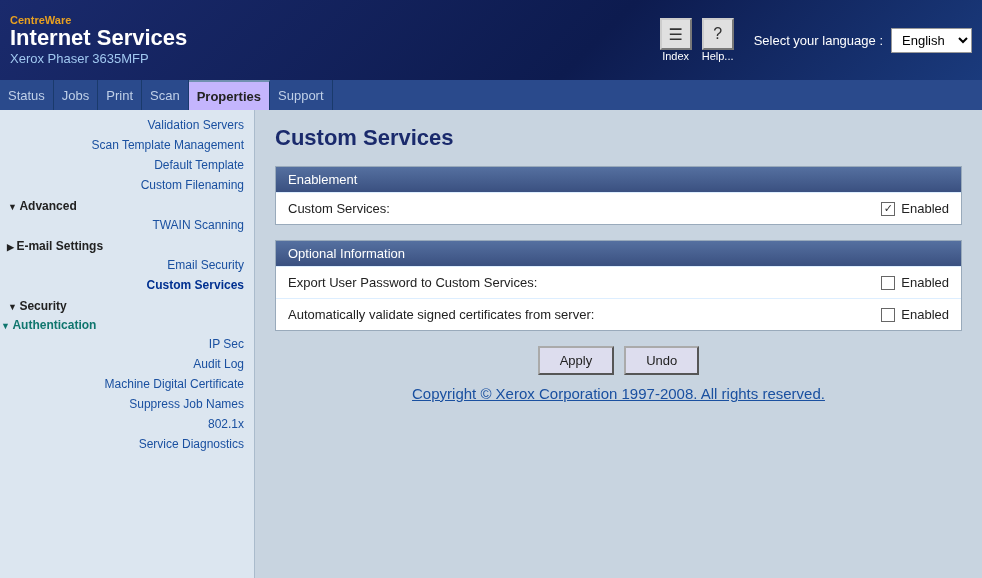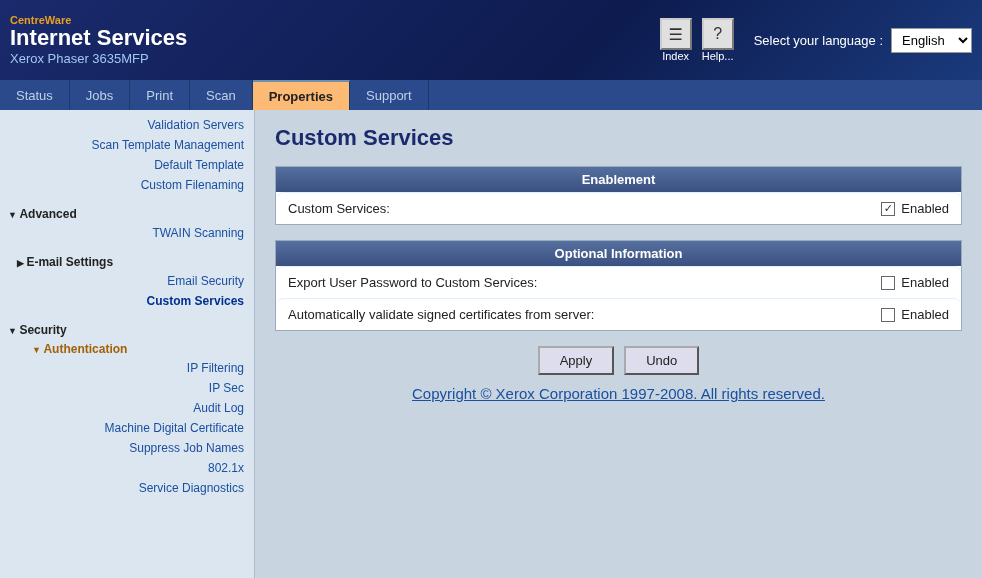--- a/index.html
+++ b/index.html
@@ -12,45 +12,45 @@
     .internet-services { color: white; font-size: 22px; font-weight: bold; line-height: 1.1; }
     .device-name { color: #a0c8f0; font-size: 13px; }
     .header-icons { display: flex; gap: 10px; align-items: center; margin: 0 20px; }
     .header-icon-btn { display: flex; flex-direction: column; align-items: center; color: white; font-size: 11px; cursor: pointer; }
     .icon-box { width: 32px; height: 32px; background: #e0e0e0; border: 2px outset #ccc; display: flex; align-items: center; justify-content: center; font-size: 16px; color: #333; }
     .lang-area { display: flex; align-items: center; gap: 8px; color: white; font-size: 13px; }
     .lang-select { padding: 3px 6px; font-size: 13px; border: 1px solid #999; background: white; }
 
     
     .nav-tabs { background: #2a4a8c; display: flex; padding: 0; height: 30px; }
-    .nav-tab { padding: 5px 16px; color: #c0d0e8; font-size: 13px; cursor: pointer; display: flex; align-items: center; border-right: 1px solid #1a3a6c; }
-    .nav-tab.active { background: #fdba74; color: #222; font-weight: bold; border-top: 2px solid #7090b0; }
+    .nav-tab { padding: 5px 8px; color: #c0d0e8; font-size: 13px; cursor: pointer; display: flex; align-items: center; border-right: 1px solid #1a3a6c; }
+    .nav-tab.active { background: #c4b5fd; color: #222; font-weight: bold; border-top: 2px solid #7090b0; }
 
     
     .main-layout { display: flex; height: calc(578px - 110px); }
 
     
     .sidebar { width: 255px; background: #dce6f0; border-right: 1px solid #aabbcc; overflow-y: auto; font-size: 12px; padding-top: 5px; position: relative; }
     .sidebar-item { padding: 3px 10px 3px 15px; color: #1a50a0; cursor: pointer; text-align: right; }
     .sidebar-item.selected { color: #003090; font-weight: bold; }
-    .sidebar-group { padding: 4px 10px 2px 8px; color: #222; font-weight: bold; cursor: pointer; margin-top: 8px; }
+    .sidebar-group { padding: 4px 10px 2px 8px; color: #222; font-weight: bold; cursor: pointer; }
     .sidebar-group.open::before { content: '▼ '; font-size: 9px; }
     .sidebar-group.closed::before { content: '▶ '; font-size: 9px; }
     .sidebar-subgroup { padding: 3px 10px 2px 12px; color: #222; font-weight: bold; cursor: pointer; }
     .sidebar-subgroup::before { content: '▶ '; font-size: 9px; }
     .sidebar-subgroup.open::before { content: '▼ '; font-size: 9px; }
 
     
     .content { flex: 1; padding: 15px 20px; background: #c8d4e0; overflow-y: auto; }
     .page-title { font-size: 22px; color: #1a2a6c; font-weight: bold; margin-bottom: 15px; }
 
     
     .panel { background: white; border: 1px solid #99aabb; margin-bottom: 15px; }
-    .panel-header { background: linear-gradient(to bottom, #5570a0 0%, #3a5080 100%); color: white; font-size: 13px; font-weight: bold; padding: 5px 12px; text-align: center; }
-    .panel-row { display: flex; align-items: center; padding: 8px 12px; border-top: 1px solid #ddeeff; border-radius: 8px; }
+    .panel-header { background: linear-gradient(to bottom, #5570a0 0%, #3a5080 100%); color: white; font-size: 13px; font-weight: normal; padding: 5px 12px; }
+    .panel-row { display: flex; align-items: center; padding: 8px 12px; border-top: 1px solid #ddeeff; }
     .panel-row:first-of-type { border-top: none; }
     .panel-label { flex: 1; color: #222; }
     .panel-value { display: flex; align-items: center; gap: 6px; color: #222; }
     .checkbox { width: 14px; height: 14px; border: 1px solid #666; background: white; display: inline-flex; align-items: center; justify-content: center; font-size: 12px; }
     .checkbox.checked::after { content: '✓'; color: #333; font-size: 11px; }
 
     
     .button-row { display: flex; gap: 10px; justify-content: center; margin: 10px 0; }
     .btn { padding: 5px 20px; font-size: 13px; border: 2px outset #aaa; background: #dde; cursor: pointer; color: #222; }
 
@@ -103,26 +103,25 @@
 
 <div class="main-layout">
 
   <div class="sidebar">
     <div class="sidebar-item" style="padding-left:20px;">Validation Servers</div>
     <div class="sidebar-item" style="padding-left:20px;margin-left:20px;">Scan Template Management</div>
     <div class="sidebar-item" style="padding-left:20px;">Default Template</div>
     <div class="sidebar-item" style="padding-left:20px;">Custom Filenaming</div>
     <div class="sidebar-group open" style="padding-left:8px; font-weight:bold; color:#222;">Advanced</div>
     <div class="sidebar-item" style="padding-left:20px;">TWAIN Scanning</div>
-    <div class="sidebar-group closed" style="padding-left:17px; font-weight:bold; color:#222;">E-mail Settings</div>
+    <div class="sidebar-group closed" style="padding-left:7px; font-weight:bold; color:#222;">E-mail Settings</div>
     <div class="sidebar-item" style="padding-left:20px;">Email Security</div>
     <div class="sidebar-item selected" style="padding-left:20px; font-weight:bold; color:#003090;">Custom Services</div>
     <div class="sidebar-group open" style="padding-left:8px; font-weight:bold; color:#222;">Security</div>
-    <div class="sidebar-subgroup open" style="padding-left:32px; font-weight:bold; color:#a16207;">Authentication</div>
-    <div class="sidebar-item" style="padding-left:25px;">IP Filtering</div>
+    <div class="sidebar-subgroup open" style="padding-left:1px; font-weight:bold; color:#0f766e;">Authentication</div>
     <div class="sidebar-item" style="padding-left:25px;">IP Sec</div>
     <div class="sidebar-item" style="padding-left:25px;">Audit Log</div>
     <div class="sidebar-item" style="padding-left:25px;">Machine Digital Certificate</div>
     <div class="sidebar-item" style="padding-left:25px;">Suppress Job Names</div>
     <div class="sidebar-item" style="padding-left:25px;">802.1x</div>
     <div class="sidebar-item" style="padding-left:25px;">Service Diagnostics</div>
   </div>
 
   <div class="content">
     <div class="page-title">Custom Services</div>

